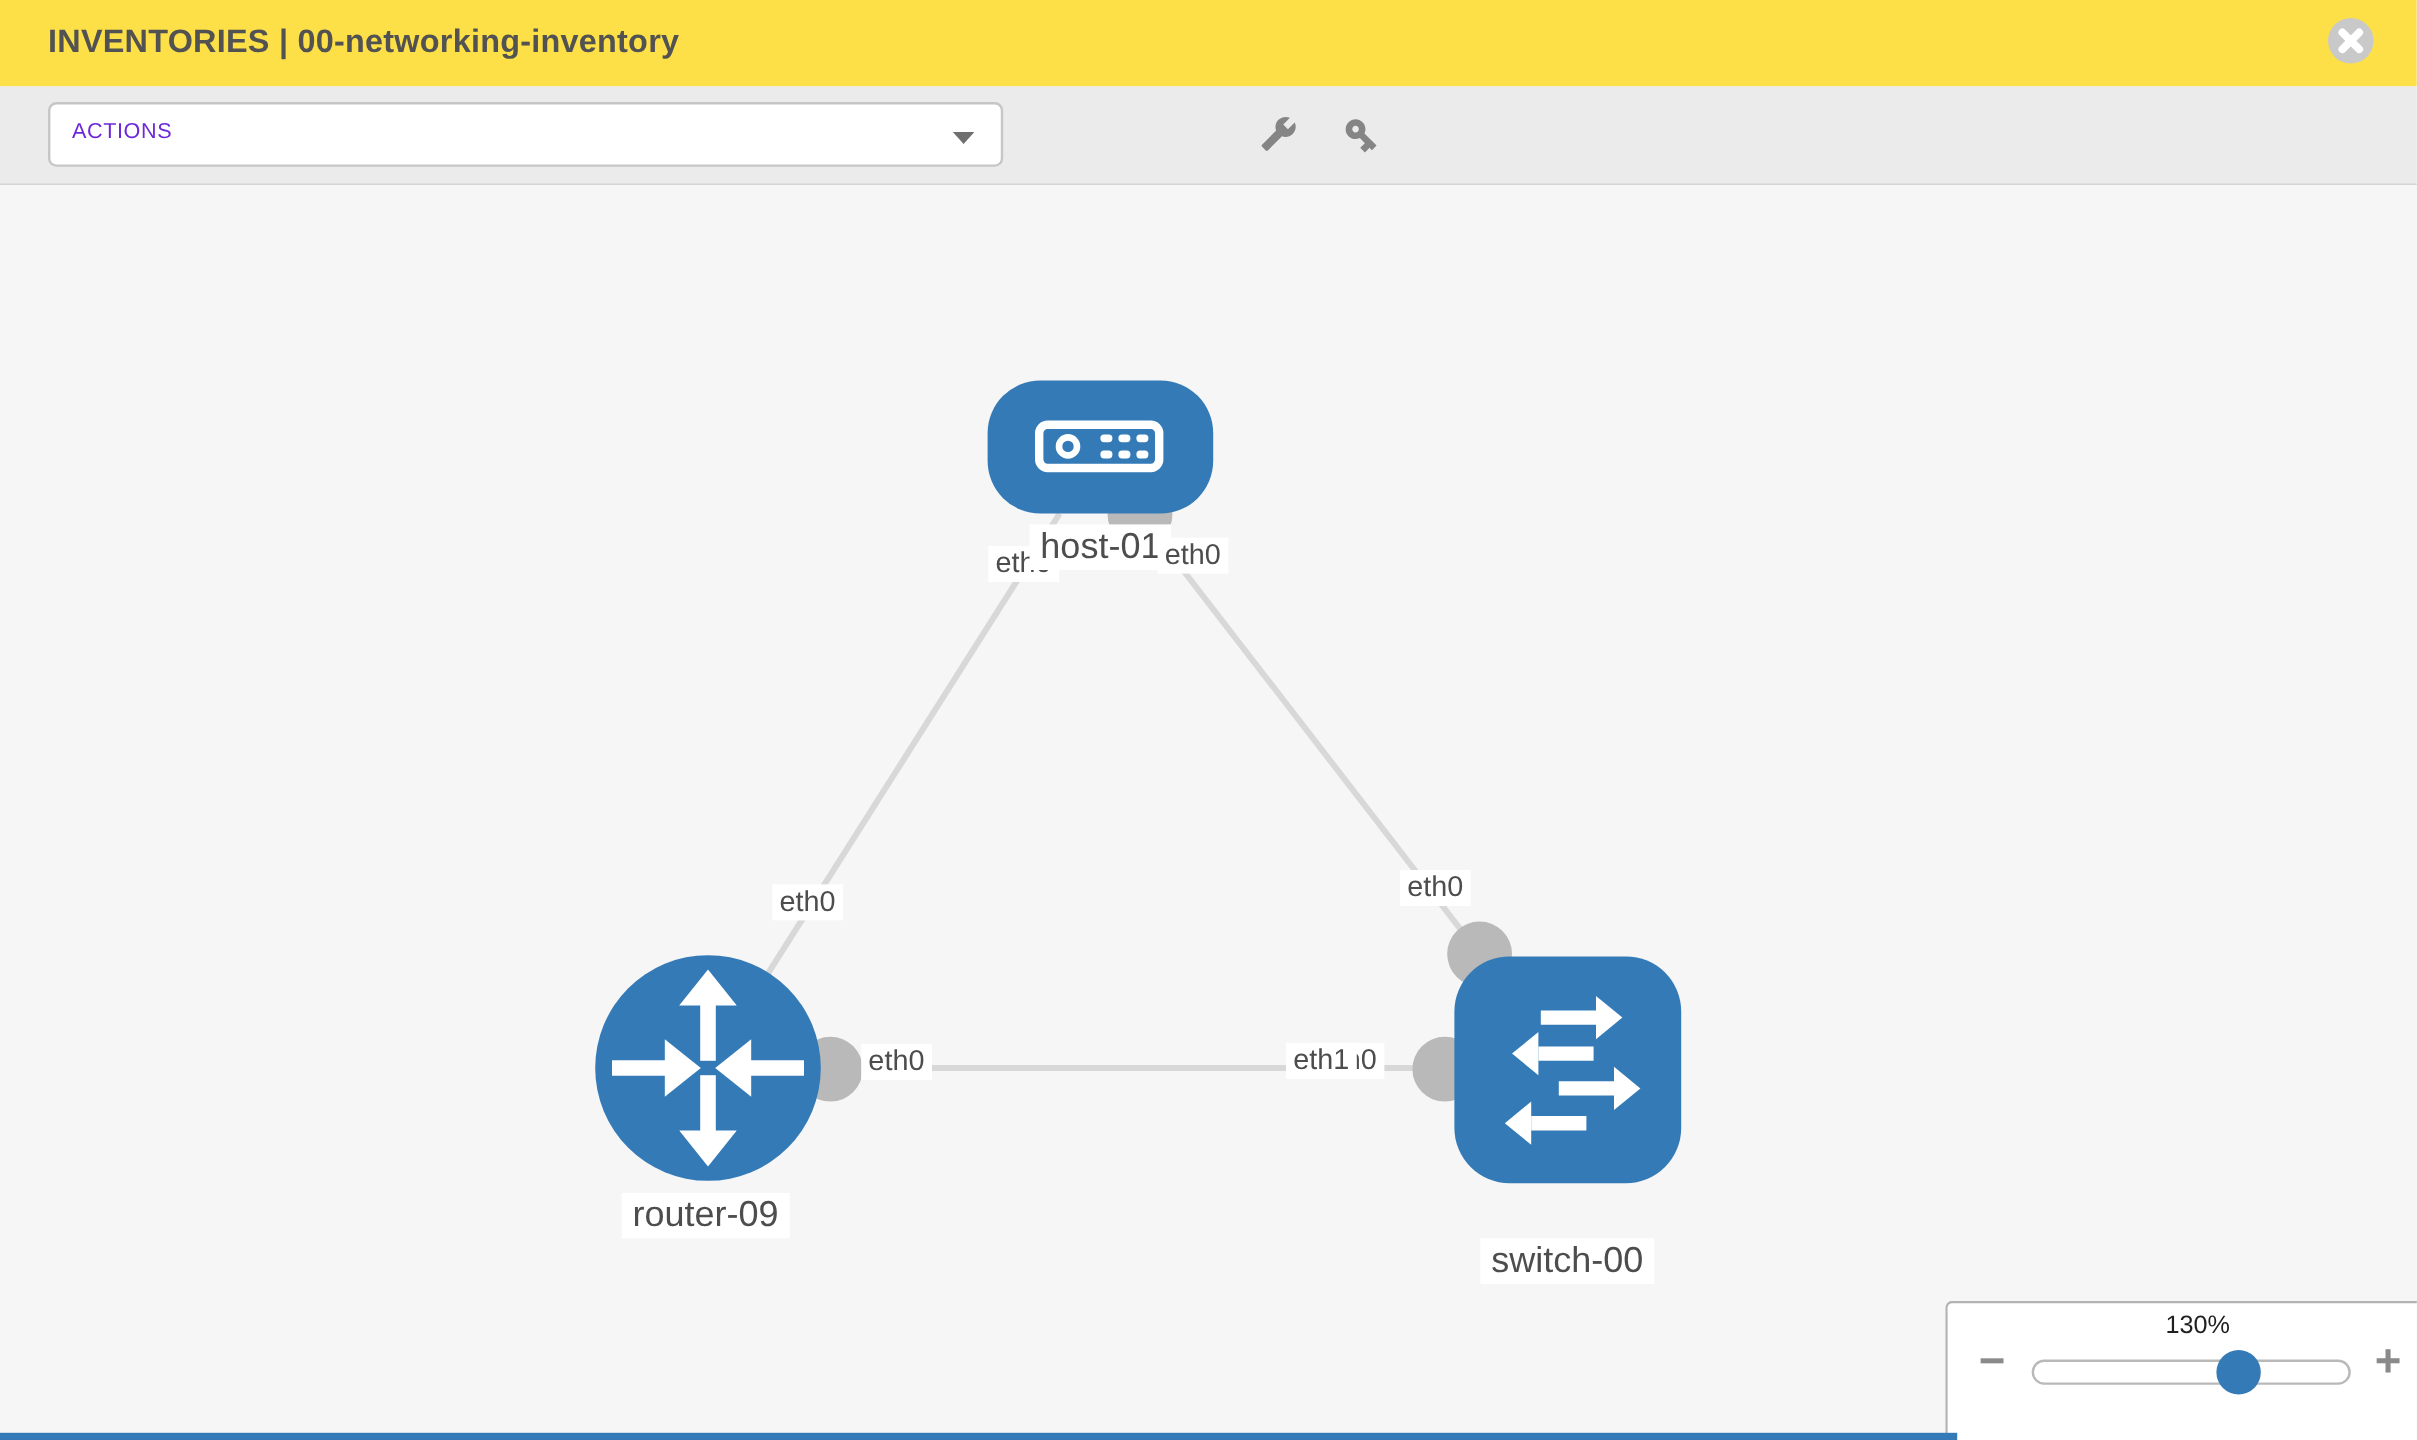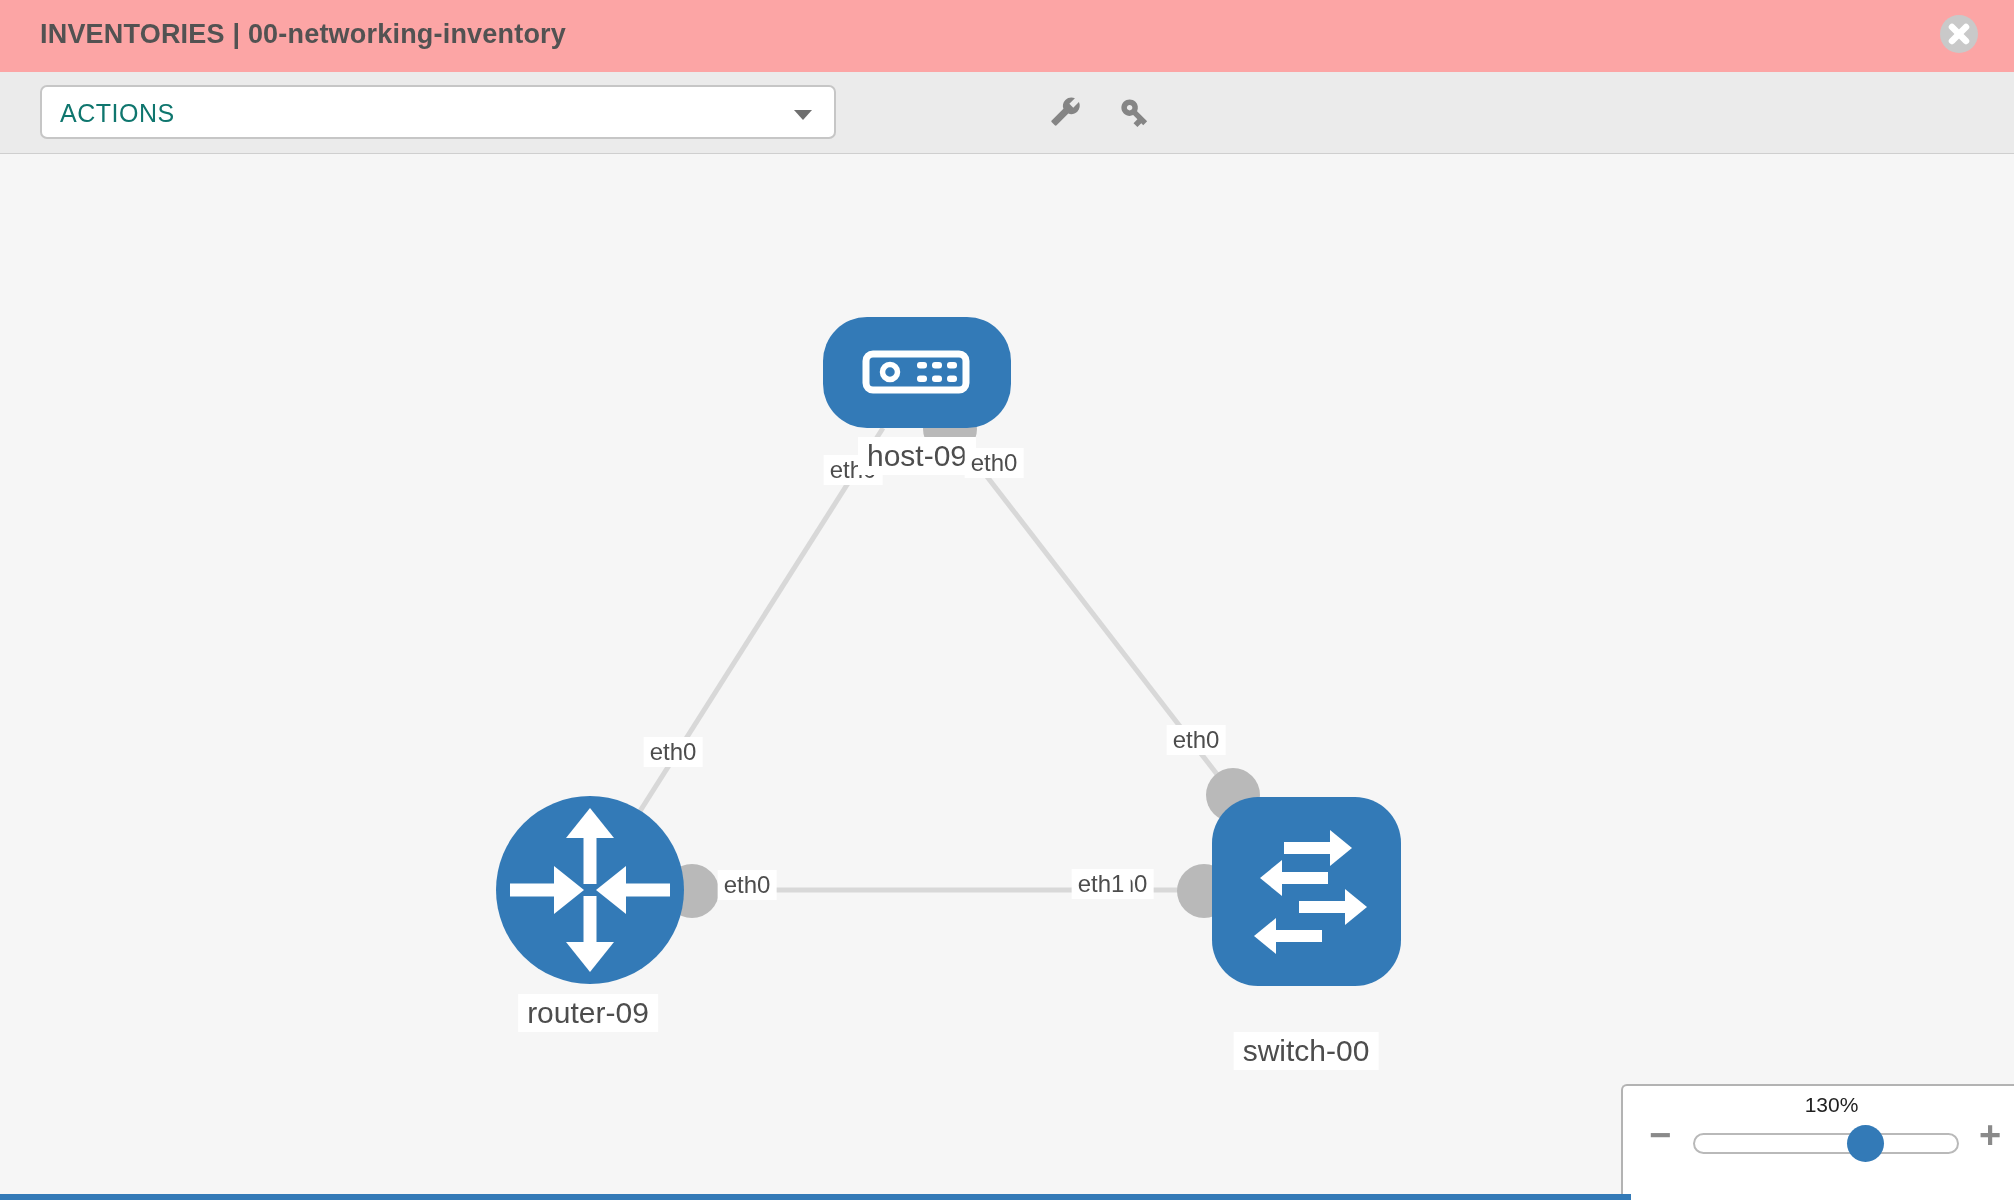--- a/index.html
+++ b/index.html
@@ -1,28 +1,28 @@
 <!DOCTYPE html>
 <html><head>
 <meta charset="utf-8">
 <style>
   * { margin:0; padding:0; box-sizing:border-box; }
   html,body { width:2014px; height:1200px; }
   body { font-family:"Liberation Sans", sans-serif; background:#f6f6f6; overflow:hidden; position:relative; }
 
   
-  .header { position:absolute; left:0; top:0; width:2014px; height:72px; background:#fca5a5; }
+  .header { position:absolute; left:0; top:0; width:2014px; height:72px; background:#fde047; }
   .page-title { position:absolute; left:40px; top:19px; font-size:27px; font-weight:700; color:#525252; letter-spacing:0.2px; }
   .close-btn { position:absolute; left:1940px; top:15px; width:38px; height:38px; border-radius:50%; background:#c9c9c9; cursor:pointer; }
   .close-btn svg { position:absolute; left:8px; top:8px; }
 
   
   .toolbar { position:absolute; left:0; top:72px; width:2014px; height:82px; background:#ebebeb; border-bottom:1px solid #cfcfcf; }
   .dropdown { position:absolute; top:13px; height:54px; background:#ffffff; border:2px solid #c6c6c6; border-radius:7px; }
-  .dropdown .dd-label { position:absolute; left:18px; top:12px; font-size:25px; color:#0f766e; letter-spacing:0.5px;text-align:center; }
+  .dropdown .dd-label { position:absolute; left:18px; top:12px; font-size:18px; color:#6d28d9; letter-spacing:0.5px;text-align:center; }
   .caret { position:absolute; right:22px; top:23px; width:0; height:0;
            border-left:9px solid transparent; border-right:9px solid transparent; border-top:10px solid #6f6f6f; }
   .dd-actions { left:40px; width:796px; }
   .dd-search  { left:1185px; width:789px; }
   .tool-icon  { position:absolute; top:24px; cursor:pointer; }
   .tool-icon.wrench { left:1050px; }
   .tool-icon.key    { left:1118px; }
 
   
   .canvas { position:absolute; left:0; top:155px; width:2014px; height:1045px; background:#f6f6f6; }
@@ -132,21 +132,21 @@
         <polygon points="1260,878 1282,860 1282,896" stroke="none"></polygon>
         <line x1="1299" y1="907" x2="1345" y2="907" stroke-width="12"></line>
         <polygon points="1367,907 1345,889 1345,925" stroke="none"></polygon>
         <line x1="1322" y1="936" x2="1276" y2="936" stroke-width="12"></line>
         <polygon points="1254,936 1276,918 1276,954" stroke="none"></polygon>
       </g>
     </g>
   </svg>
 
   <span class="lbl if-lbl" style="left:853px; top:315px;">eth0</span>
-  <span class="lbl node-lbl" style="left:917px; top:301px;">host-09</span>
+  <span class="lbl node-lbl" style="left:917px; top:301px;">host-01</span>
   <span class="lbl if-lbl" style="left:994px; top:308px;">eth0</span>
 
   <span class="lbl if-lbl" style="left:673px; top:597px;">eth0</span>
   <span class="lbl if-lbl" style="left:1196px; top:585px;">eth0</span>
 
   <span class="lbl if-lbl" style="left:747px; top:730px;">eth0</span>
   <span class="lbl if-lbl" style="left:1124px; top:729px; z-index:1;">eth0</span>
   <span class="lbl if-lbl" style="left:1101px; top:729px; z-index:2;">eth1</span>
 
   <span class="lbl node-lbl" style="left:588px; top:858px;">router-09</span>

